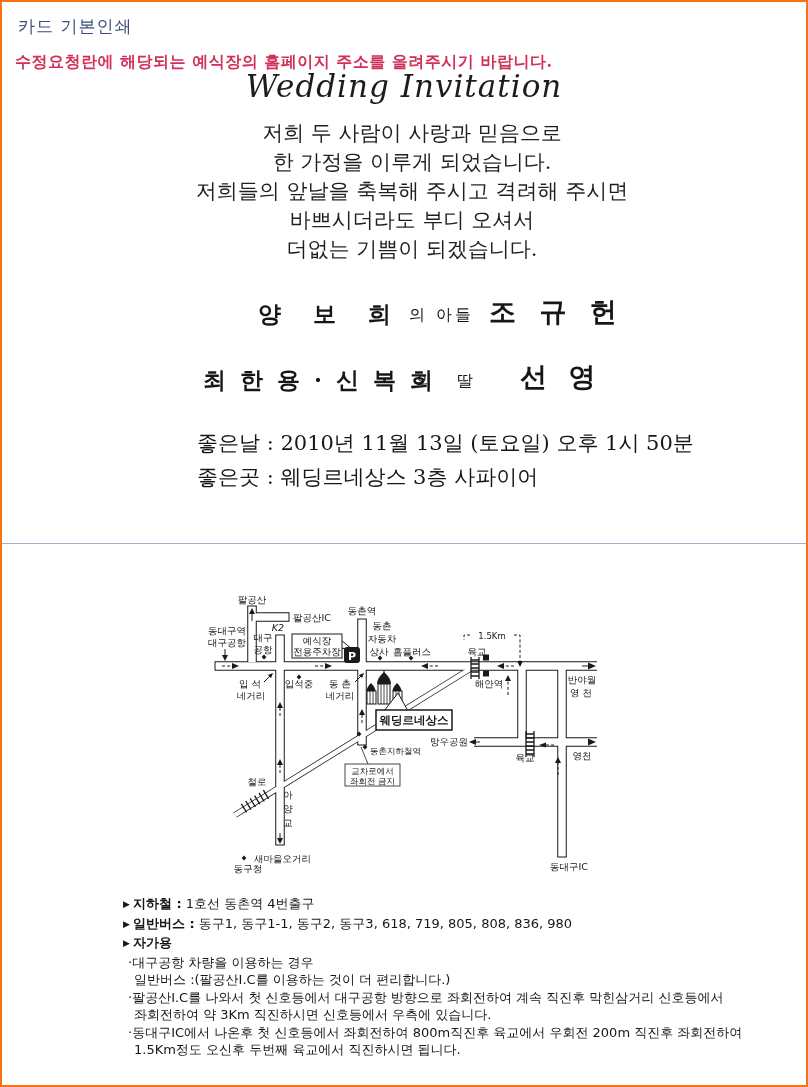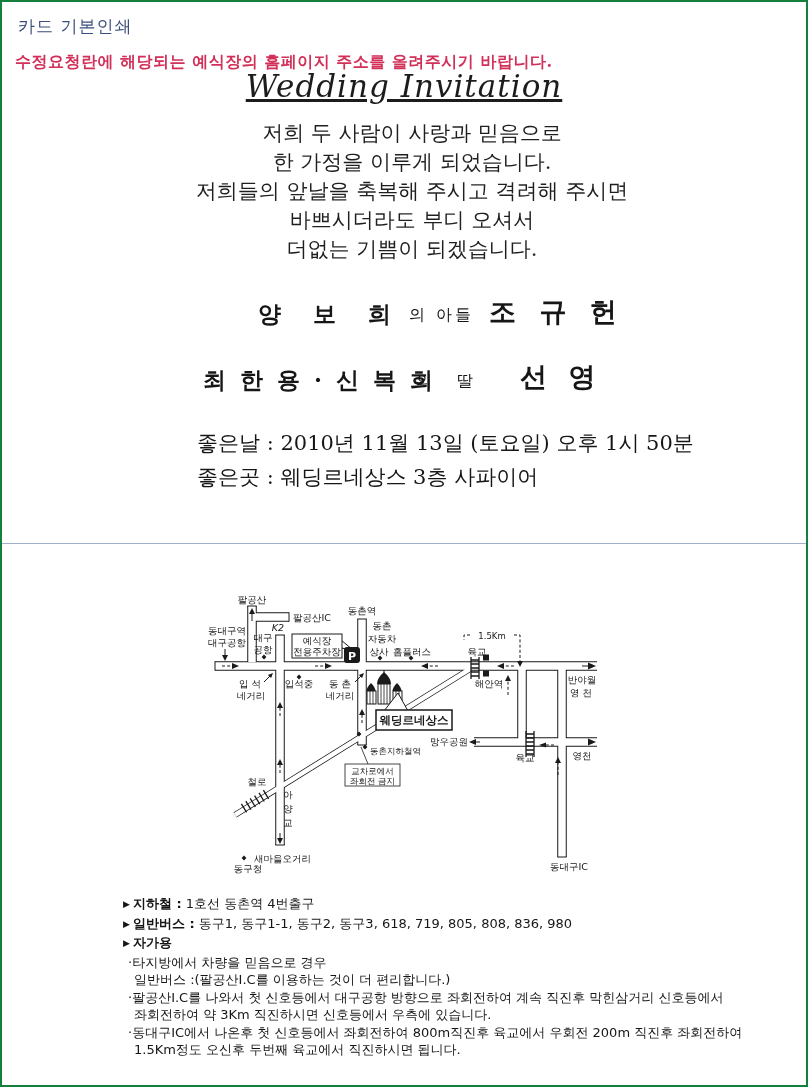--- a/index.html
+++ b/index.html
@@ -1,27 +1,27 @@
 <!DOCTYPE html>
 <html><head>
 <meta charset="utf-8">
 <style>
   * { margin:0; padding:0; box-sizing:border-box; }
   body { background:#fff; font-family:"DejaVu Sans",sans-serif; }
   .page { position:relative; width:808px; height:1087px; background:#fff;
-          border:2px solid #15803d; overflow:hidden; }
+          border:2px solid #f97316; overflow:hidden; }
 
   
   .page-title { position:absolute; top:13px; left:16px; font-family:"DejaVu Serif",serif;
                 font-size:17px; color:#3b4e7b; letter-spacing:1px; }
   .notice { position:absolute; top:50px; left:13px; font-family:"DejaVu Serif",serif;
             font-size:16px; font-weight:bold; color:#d23059; letter-spacing:.5px; }
   .script-title { position:absolute; top:66px; left:0; width:100%; text-align:center;
                   font-family:"DejaVu Serif",serif; font-style:italic; font-size:31px;
-                  color:#1c1c1c; letter-spacing:1px;text-decoration:underline; }
+                  color:#1c1c1c; letter-spacing:1px; }
   .message { position:absolute; top:117px; left:8px; width:100%; text-align:center;
              font-family:"DejaVu Serif",serif; font-size:21px; color:#1f1f1f; line-height:29px; }
   .np, .nm, .rel, .sched { position:absolute; font-family:"DejaVu Serif",serif; color:#161616; white-space:nowrap; }
   .np { font-size:23px; font-weight:bold; }
   .nm { font-size:27px; font-weight:bold; }
   .rel { font-size:16px; }
   .gp { top:297px; left:256px; letter-spacing:12px; }
   .gr { top:303px; left:407px; letter-spacing:3px; }
   .gn { top:292px; left:487px; letter-spacing:7px; }
   .bp { top:363px; left:201px; letter-spacing:3px; }
@@ -227,21 +227,21 @@
     <div class="dir-line">
       <span class="mk">▶</span><span class="lb">지하철 :</span> <span>1호선 동촌역 4번출구</span>
     </div>
     <div class="dir-line">
       <span class="mk">▶</span><span class="lb">일반버스 :</span> <span>동구1, 동구1-1, 동구2, 동구3, 618, 719, 805, 808, 836, 980</span>
     </div>
     <div class="dir-line">
       <span class="mk">▶</span><span class="lb">자가용</span>
     </div>
     <div class="car-notes">
-      <div class="note">·타지방에서 차량을 믿음으로 경우</div>
+      <div class="note">·대구공항 차량을 이용하는 경우</div>
       <div class="note cont">일반버스 :(팔공산I.C를 이용하는 것이 더 편리합니다.)</div>
       <div class="note">·팔공산I.C를 나와서 첫 신호등에서 대구공항 방향으로 좌회전하여 계속 직진후 막힌삼거리 신호등에서</div>
       <div class="note cont">좌회전하여 약 3Km 직진하시면 신호등에서 우측에 있습니다.</div>
       <div class="note">·동대구IC에서 나온후 첫 신호등에서 좌회전하여 800m직진후 육교에서 우회전 200m 직진후 좌회전하여</div>
       <div class="note cont">1.5Km정도 오신후 두번째 육교에서 직진하시면 됩니다.</div>
     </div>
   </div>
 
 </div>
 

